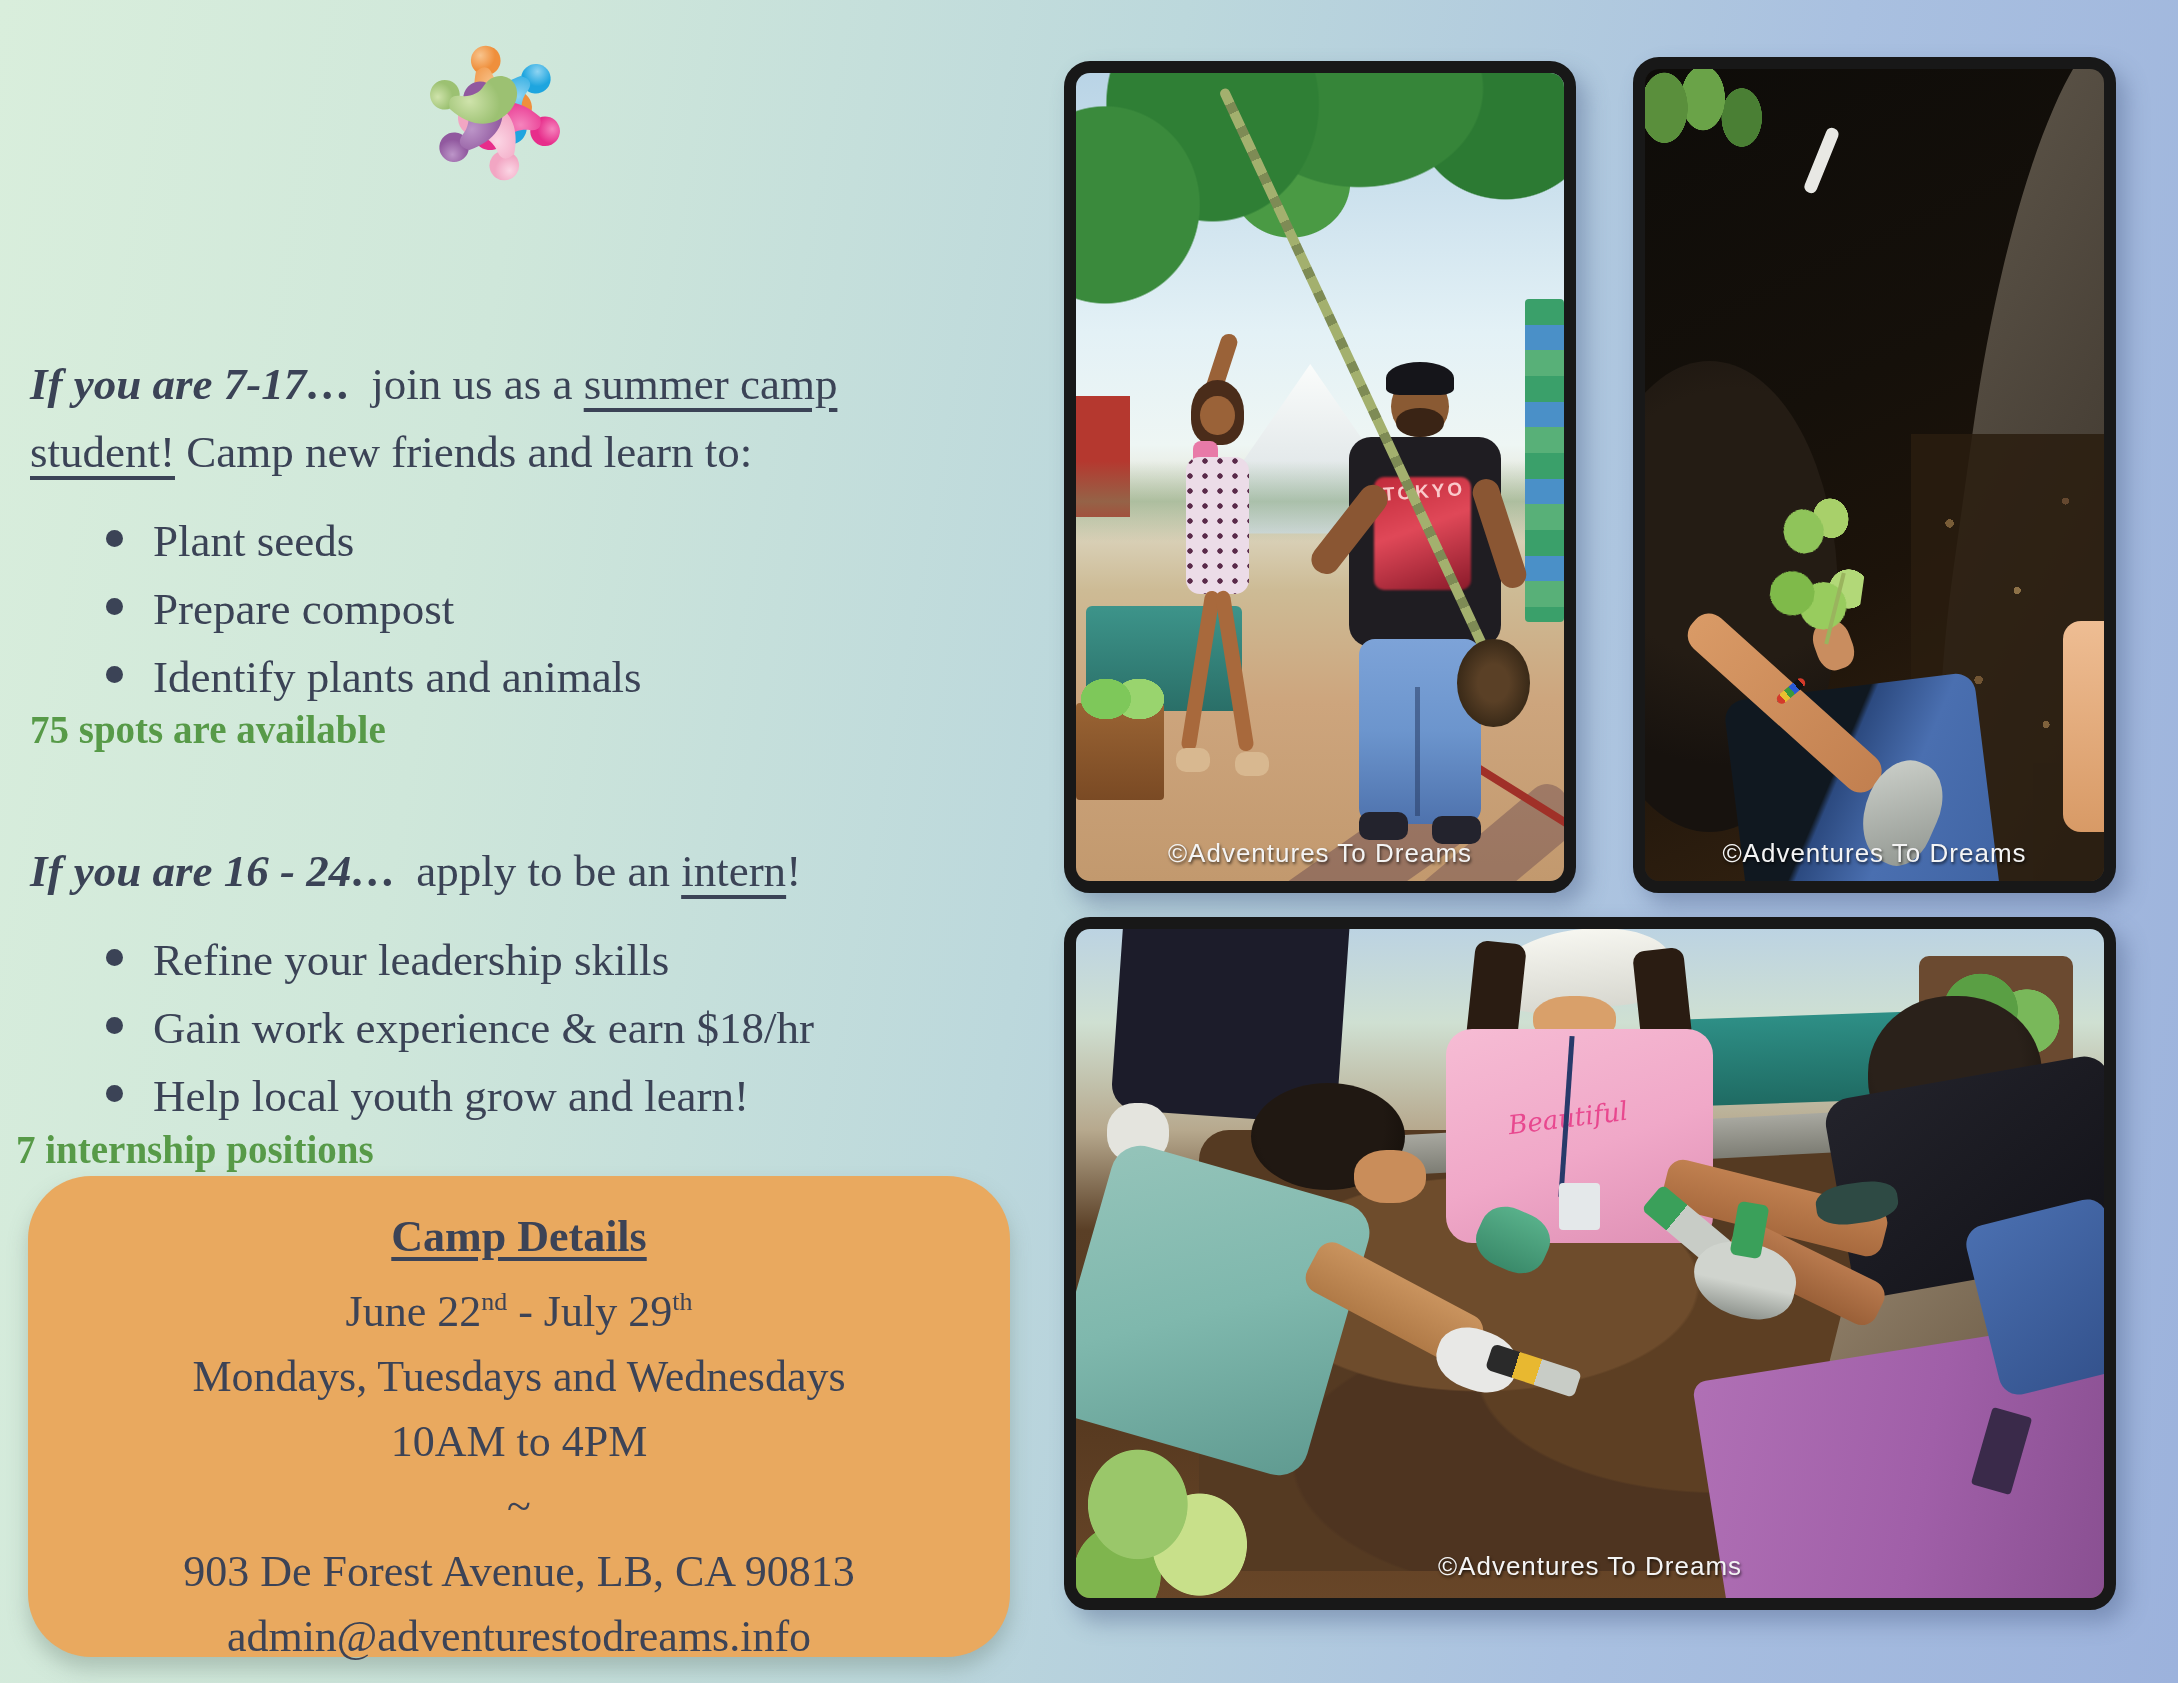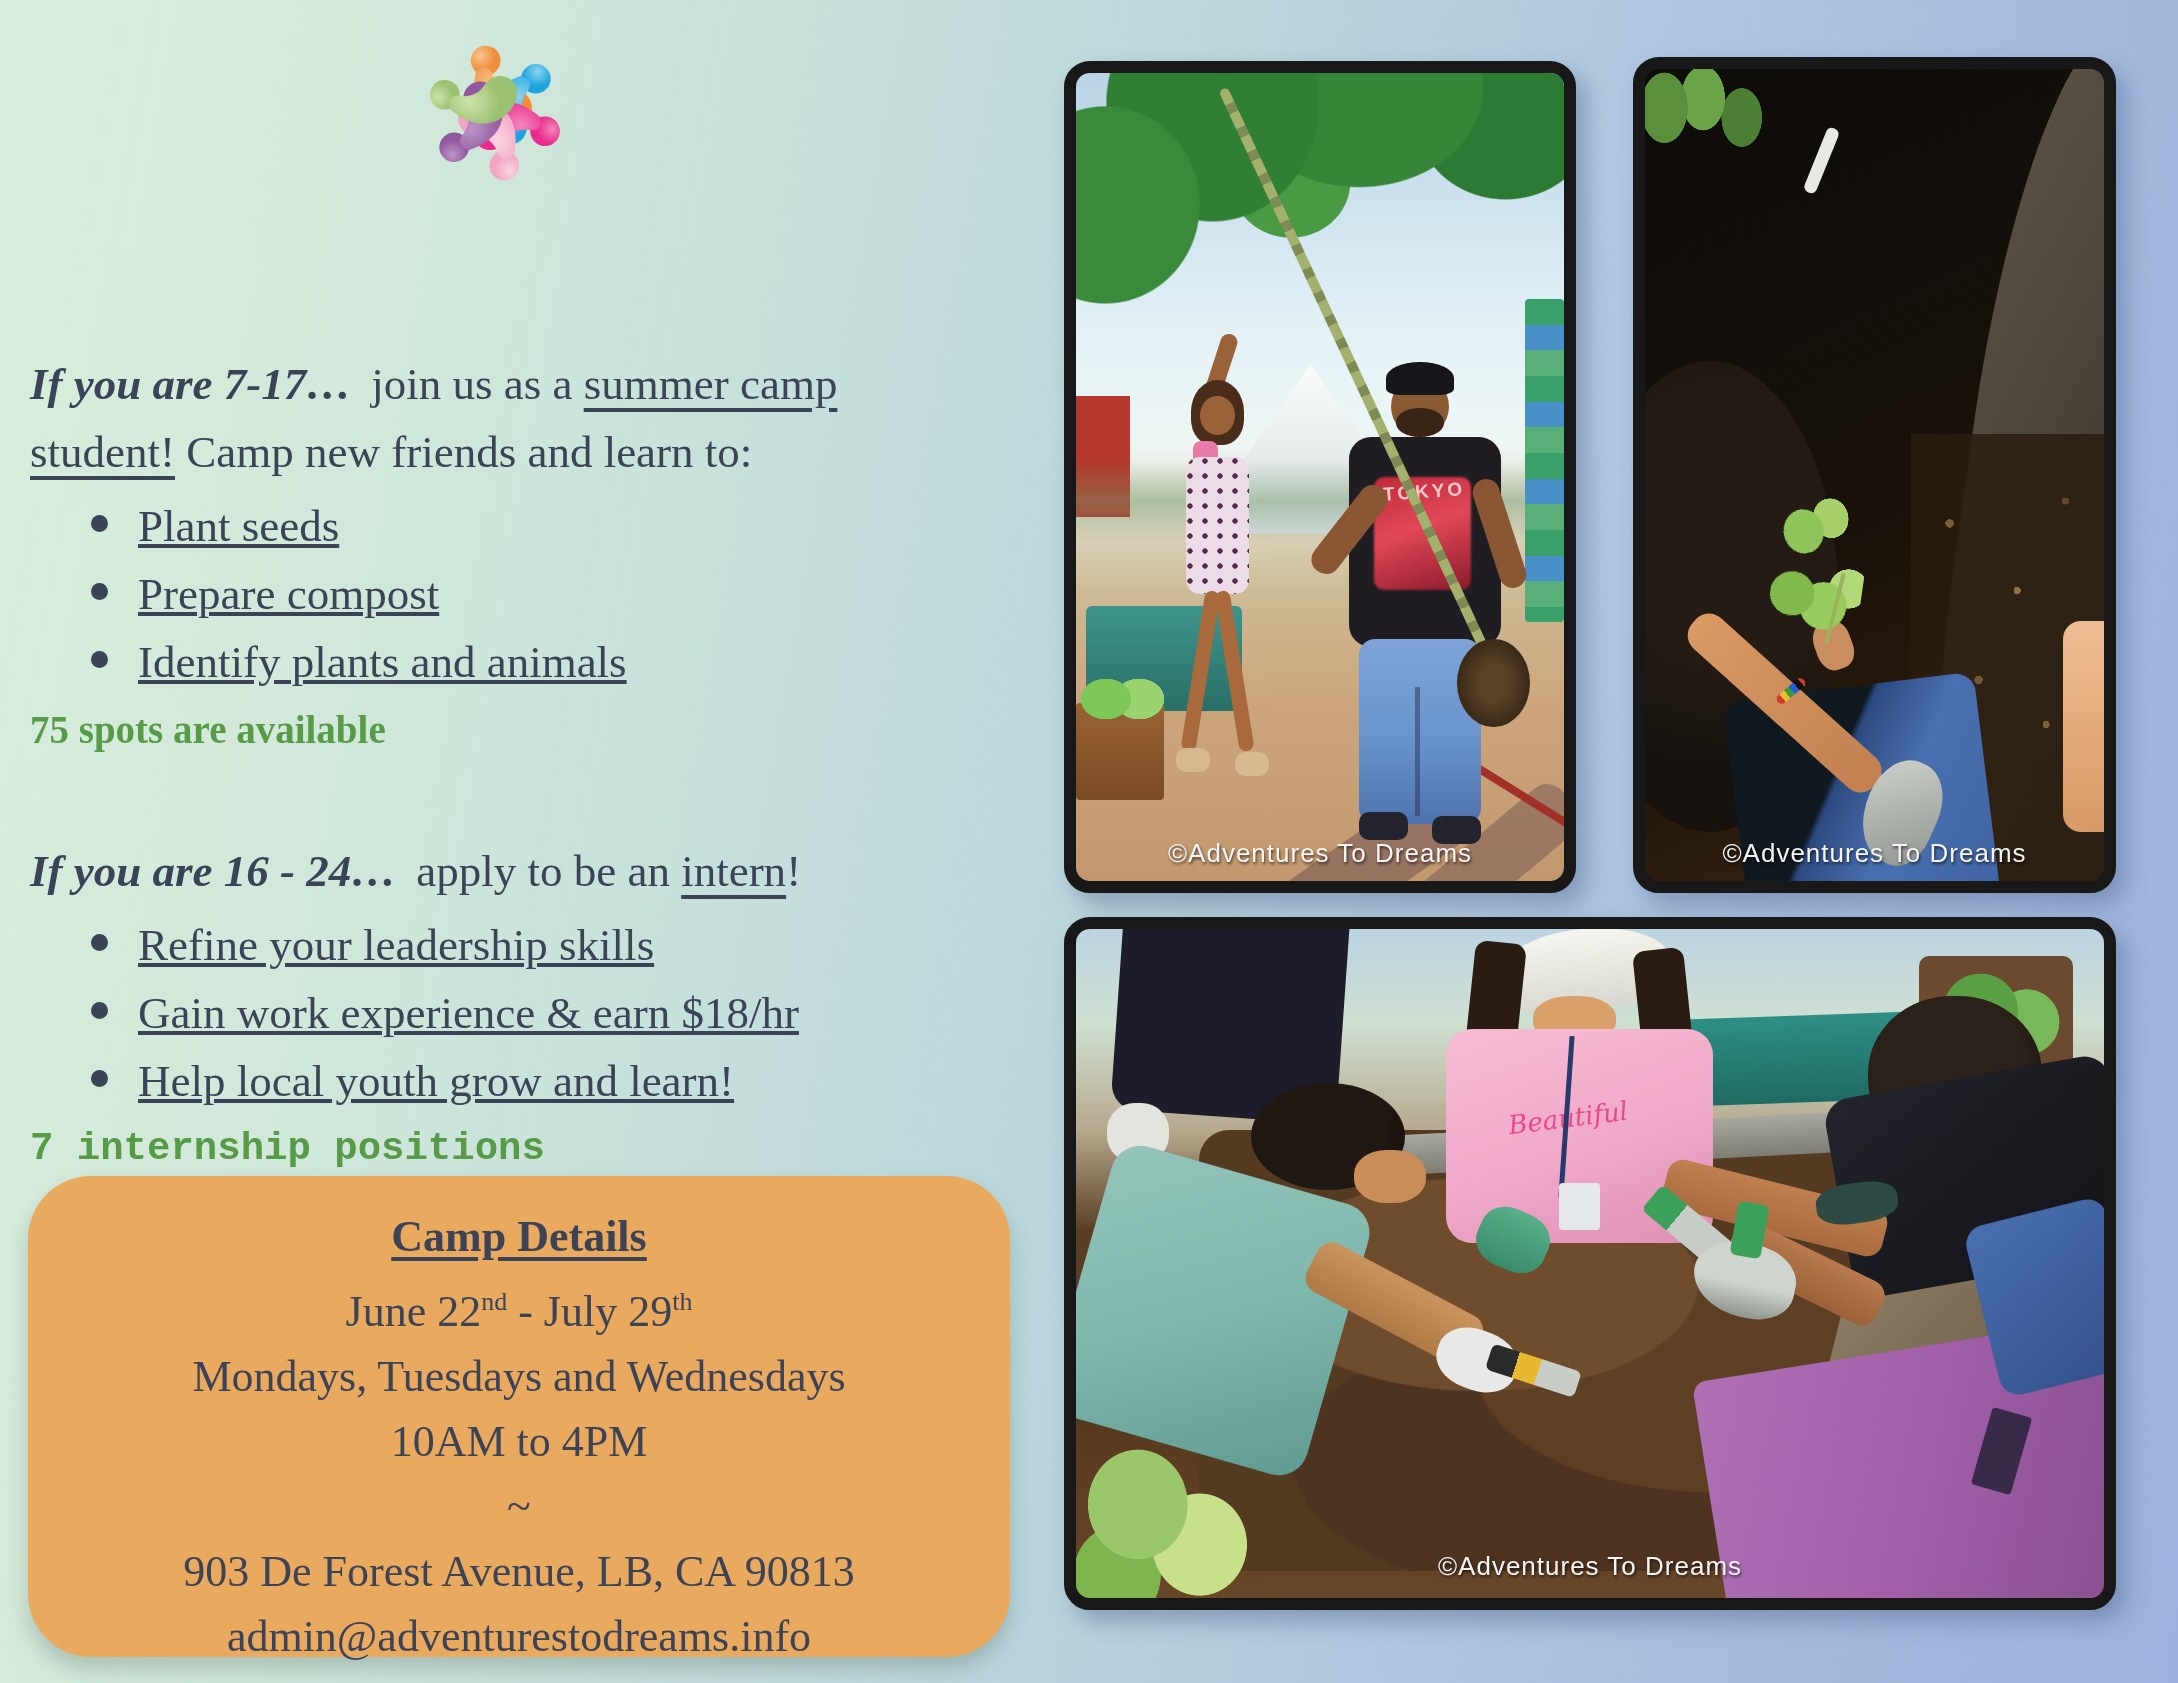--- a/index.html
+++ b/index.html
@@ -7,21 +7,21 @@
   .page{position:relative;width:2178px;height:1683px;overflow:hidden;
         background:linear-gradient(100deg,#d9eedc 0%,#cfe7da 22%,#bcd8dc 48%,#a9c0e0 75%,#9cb2dc 100%);}
   .s{position:absolute;}
   .title{font-family:"DejaVu Serif",serif;font-weight:bold;font-size:73px;color:#3a3e50;
          letter-spacing:-2px;white-space:nowrap;}
   .line{font-size:45px;color:#3b4356;white-space:nowrap;}
   .b{font-weight:bold;}
   .gap{margin-right:20px;font-style:italic;}
   .u{text-decoration:underline;text-decoration-thickness:3.5px;text-underline-offset:9px;}
   .green{color:#579a48;font-weight:bold;font-size:39px;white-space:nowrap;}
-  ul.blist{list-style:none;margin:0;padding:0;text-decoration:underline;}
+  ul.blist{list-style:none;margin:15px;padding:0;}
   ul.blist li{display:flex;align-items:flex-start;height:68px;}
   .dot{width:17px;height:17px;border-radius:50%;background:#3b4356;margin:15px 30px 0 0;flex:none;}
   .obox{left:28px;top:1176px;width:982px;height:481px;background:#e9a95f;border-radius:63px;
         box-shadow:0 12px 20px rgba(100,120,110,.35);text-align:center;color:#3c4356;}
   .obox .row{font-size:44px;line-height:65px;white-space:nowrap;}
   .obox .head{font-weight:bold;text-decoration:underline;text-decoration-thickness:4px;text-underline-offset:6px;}
   sup{font-size:26px;}
   .photo{border:12px solid #181818;border-radius:26px;box-shadow:10px 12px 22px rgba(80,100,140,.45);background:#222;}
   .ph-in{position:absolute;inset:0;overflow:hidden;border-radius:14px;}
   .wm{position:absolute;bottom:12px;left:0;right:0;text-align:center;
@@ -124,21 +124,21 @@
       </li>
     <li>
         <span class="dot"></span>
         <span>Gain work experience &amp; earn $18/hr</span>
       </li>
     <li>
         <span class="dot"></span>
         <span>Help local youth grow and learn!</span>
       </li>
   </ul>
-  <div class="s green" style="left:30px;top:1127px;font-family:Liberation Mono, monospace;">7 internship positions</div>
+  <div class="s green" style="left:16px;top:1127px;">7 internship positions</div>
 
   <div class="s obox">
     <div class="row head" style="margin-top:28px;">Camp Details</div>
     <div class="row"><span>June 22</span><sup>nd</sup><span> - July 29</span><sup>th</sup></div>
     <div class="row">Mondays, Tuesdays and Wednesdays</div>
     <div class="row">10AM to 4PM</div>
     <div class="row">~</div>
     <div class="row">903 De Forest Avenue, LB, CA 90813</div>
     <div class="row">admin@adventurestodreams.info</div>
   </div>

